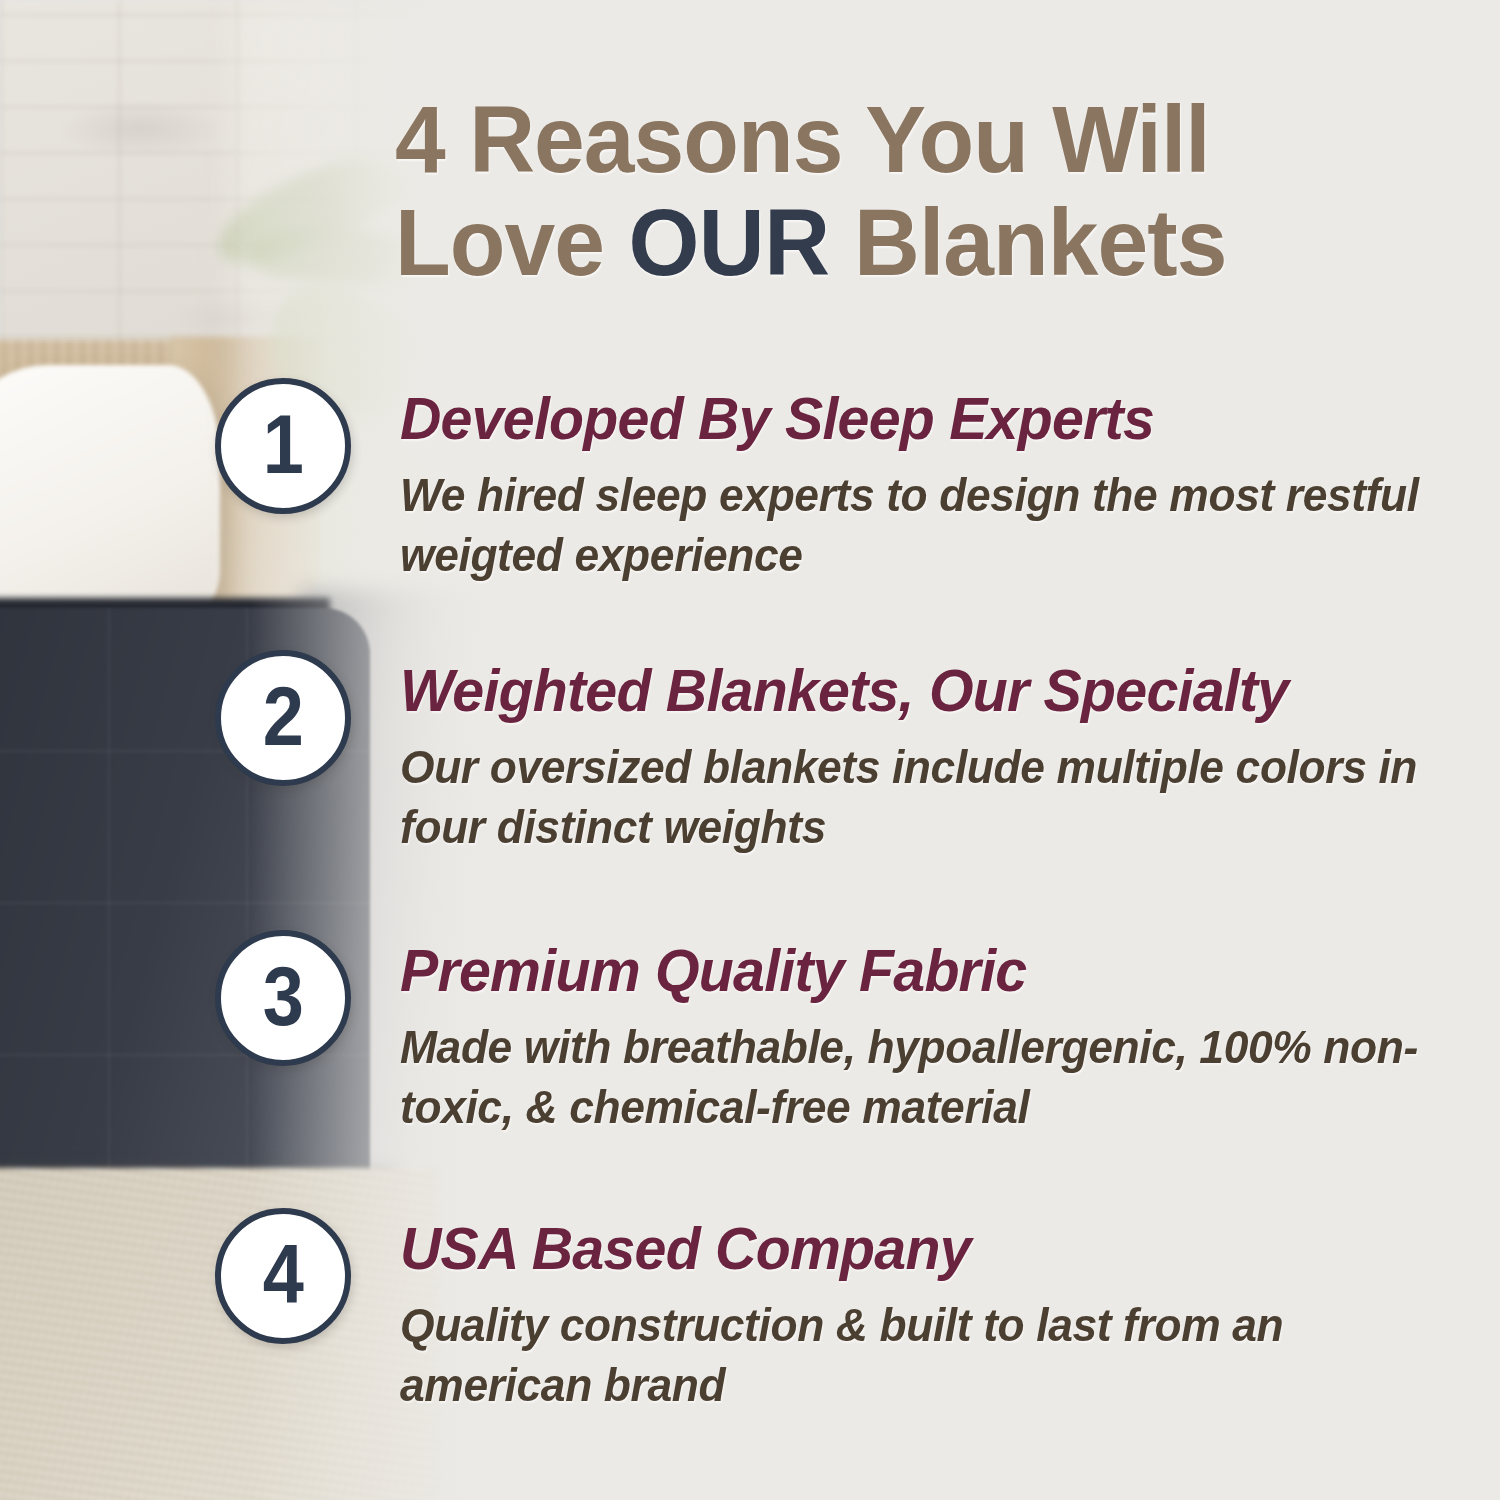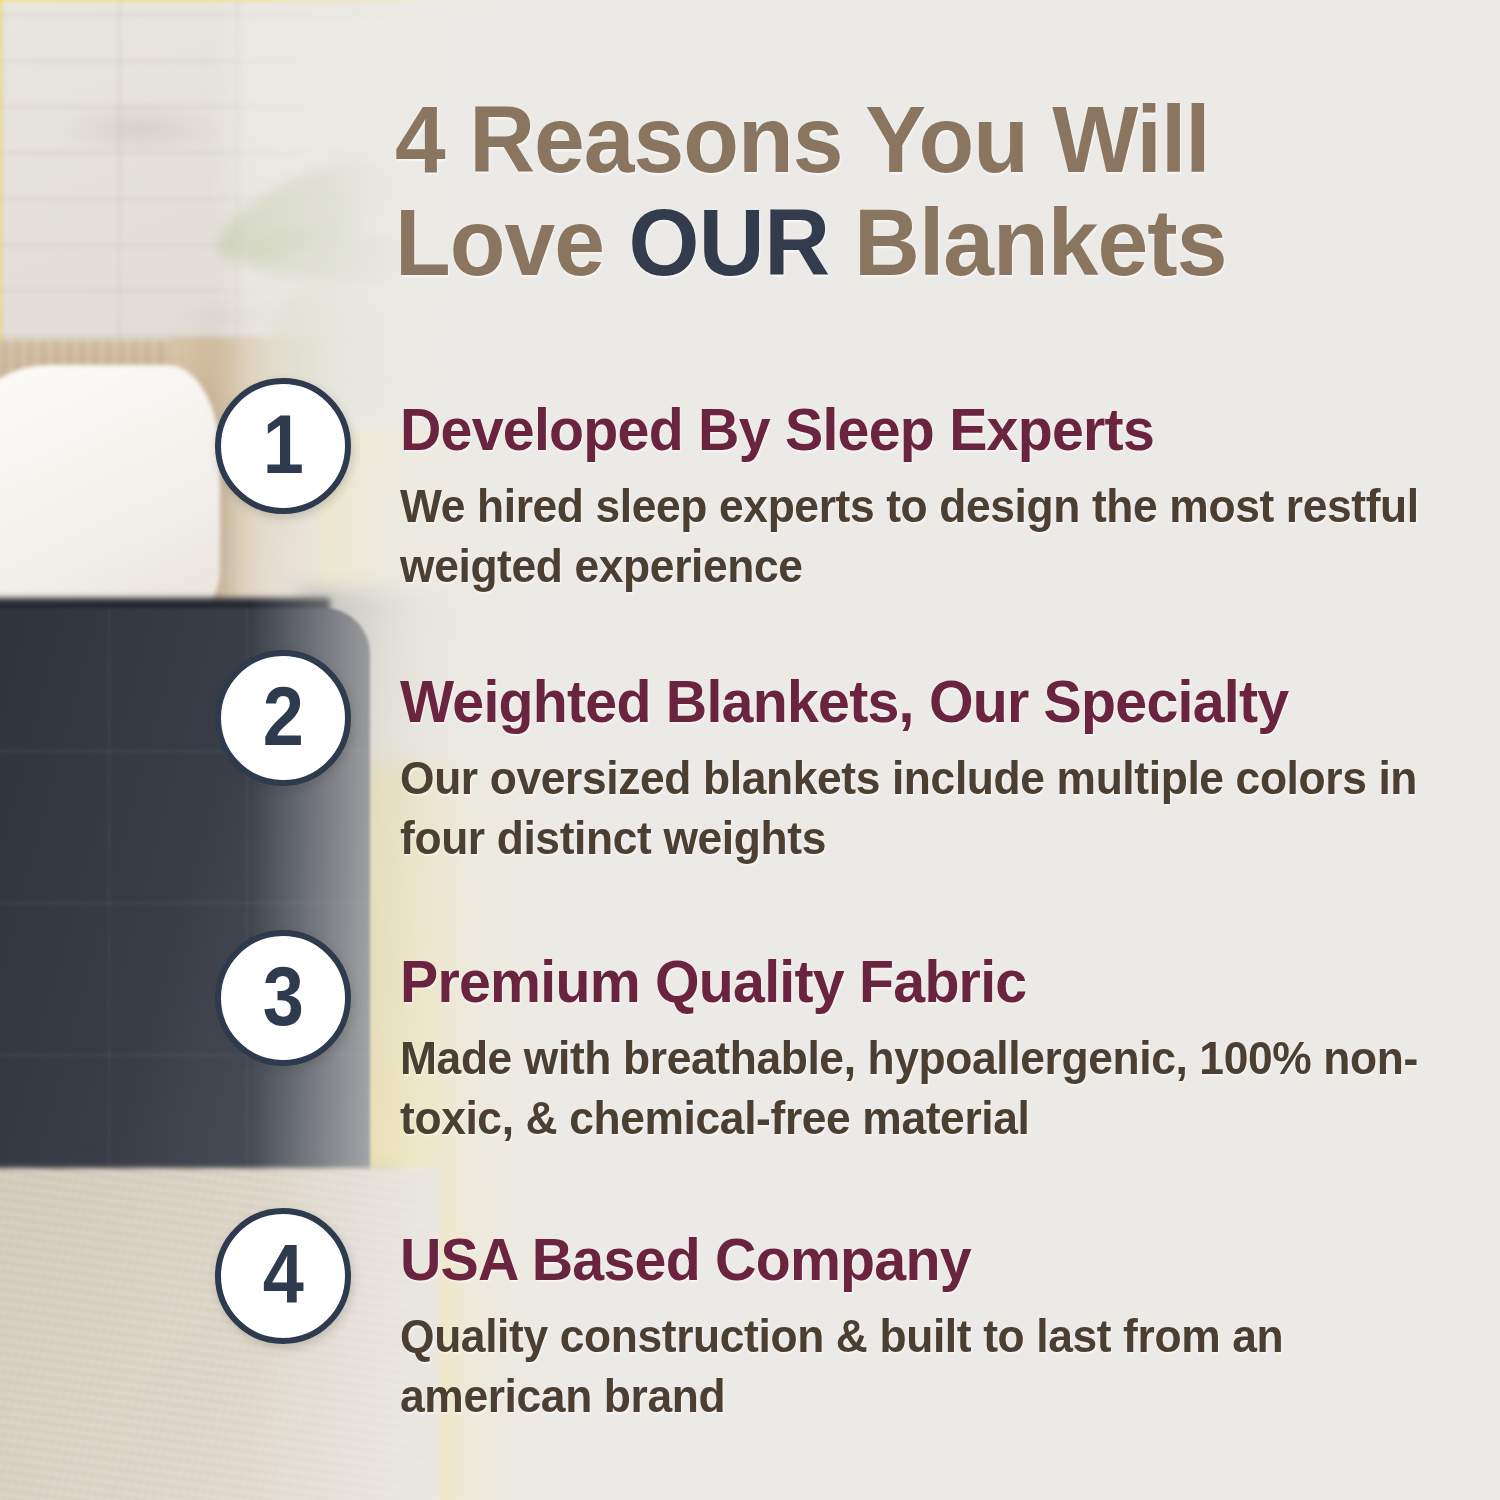--- a/index.html
+++ b/index.html
@@ -9,21 +9,21 @@
   }
   body {
     font-family: "Liberation Sans", sans-serif;
   }
 
   #poster {
     position: relative;
     width: 1500px;
     height: 1500px;
     overflow: hidden;
-    background: #fde047;
+    background: #e5e5e5;
   }
 
   
   .photo-layer {
     position: absolute;
     inset: 0;
     overflow: hidden;
   }
 
   
@@ -267,22 +267,23 @@
     font-weight: 700;
     font-size: 84px;
     line-height: 1;
     color: #2E3A4D;
     transform: scaleX(0.88) translateY(-2px);
   }
 
   .reason-text {
     position: absolute;
     left: 185px;
-    top: 20px;
+    top: 9px;
     width: 1085px;
+    font-style: italic;
   }
 
   .reason-title {
     font-family: "Liberation Sans", sans-serif;
     font-weight: 700;
     font-size: 60px;
     line-height: 1.06;
     letter-spacing: -0.8px;
     color: #6B2440;
     text-shadow: 1px 2px 2px rgba(255,255,255,0.6);

